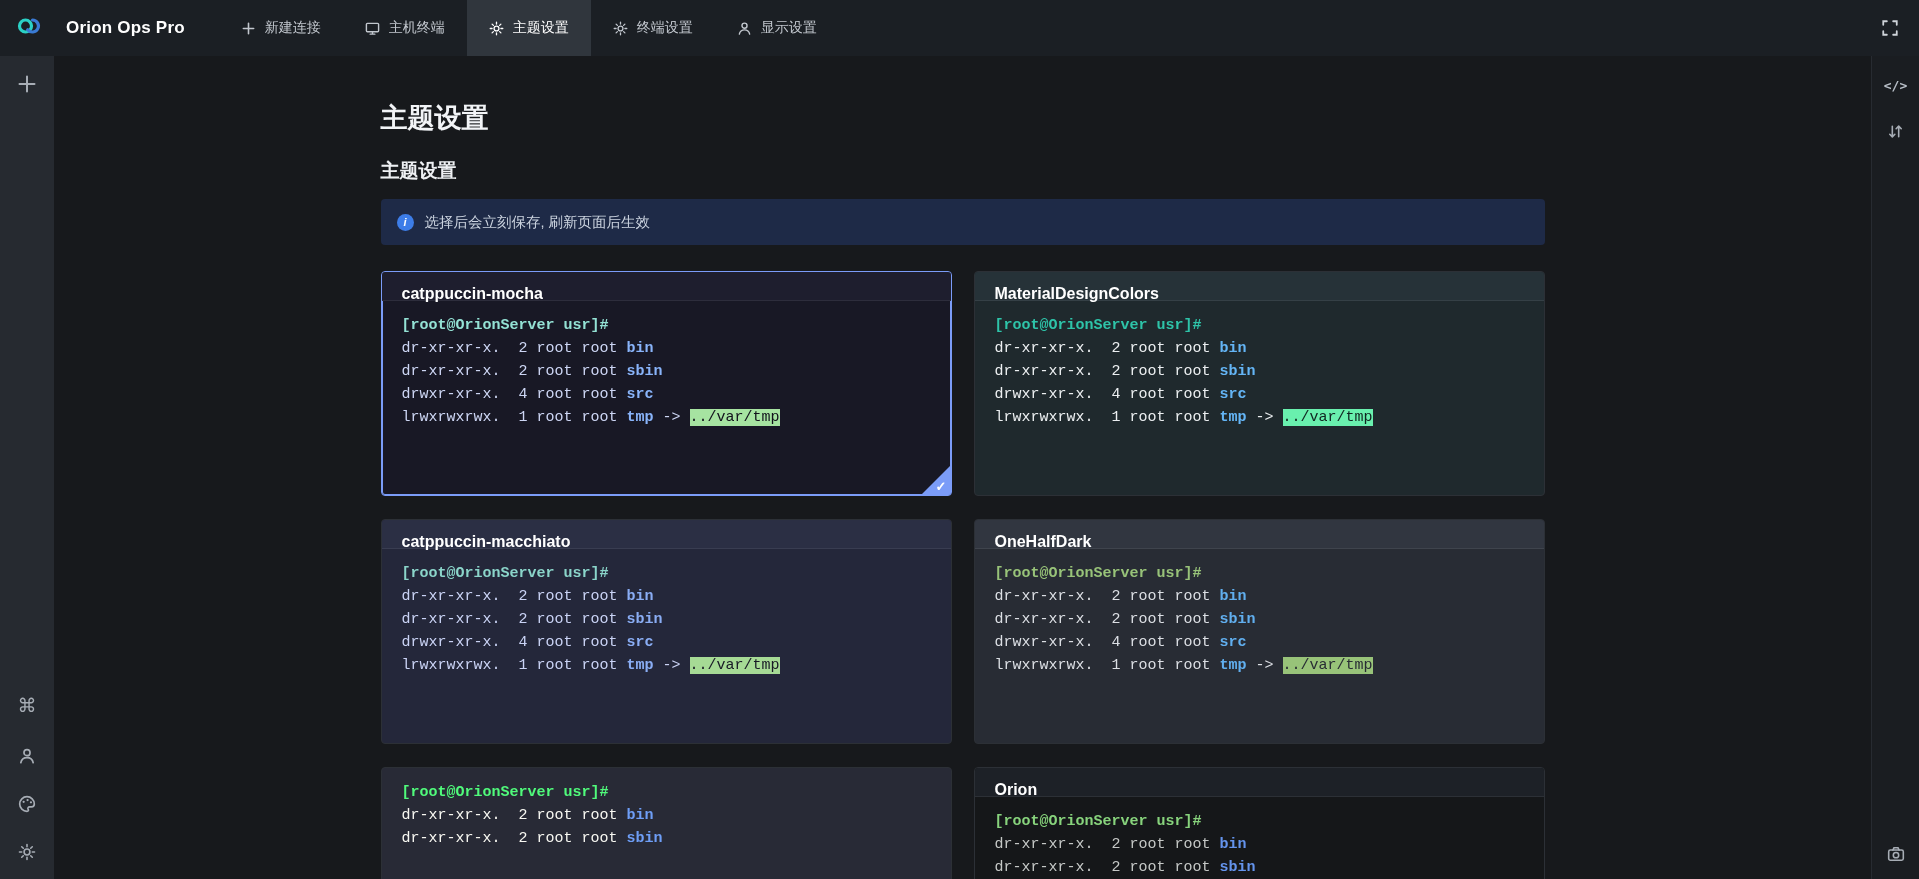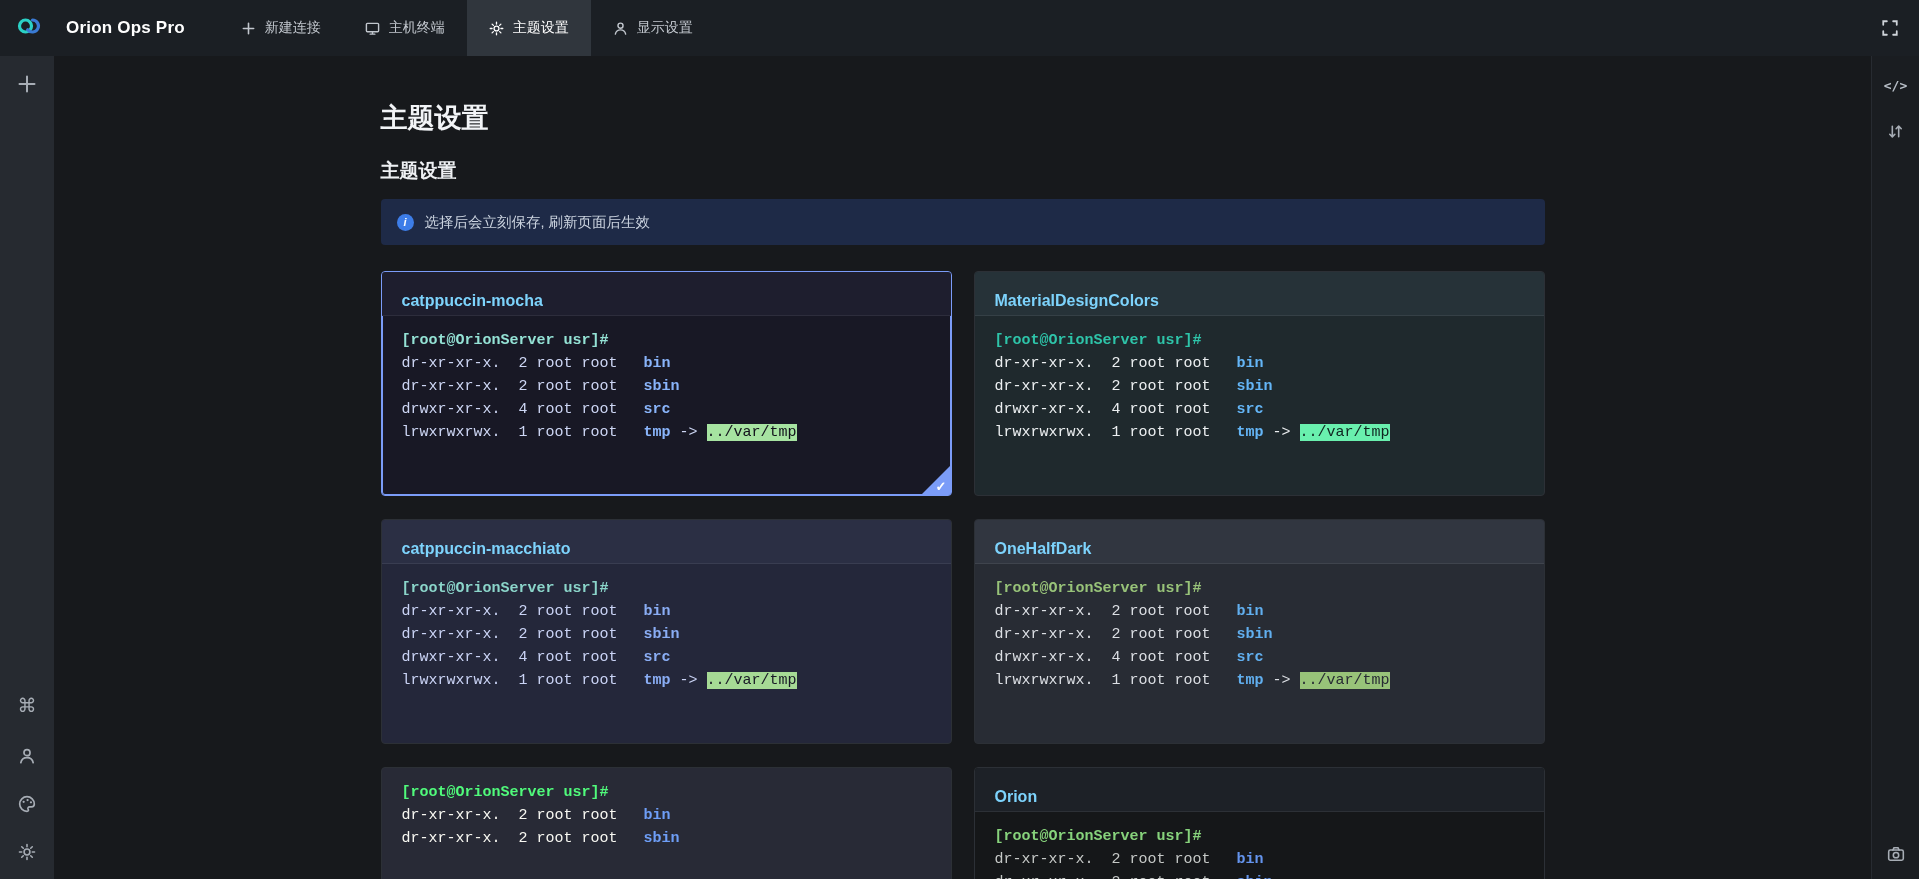--- a/index.html
+++ b/index.html
@@ -83,34 +83,34 @@
     padding-bottom: 40px;
   }
   .card {
     position: relative; height: 225px; overflow: hidden;
     background: var(--body_bg, #1d2125);
     border: 1px solid #2c3036; border-radius: 4px;
     cursor: pointer;
   }
   .card.selected { border: 1px solid var(--accent, #7b9cf8); box-shadow: 0 0 0 1px var(--accent, #7b9cf8) inset; }
   .card-header {
-    height: 44px; line-height: 43px; padding: 7px 20px;
+    height: 29px; line-height: 43px; padding: 0 20px;
     background: var(--header_bg, #272b31);
     border-bottom: 1px solid rgba(255,255,255,0.07);
-    color: #7dd3fc; font-size: 16px; font-weight: 700;
+    color: #ffffff; font-size: 16px; font-weight: 700;
   }
   .term {
     padding: 13px 20px 0;
     font-family: "DejaVu Sans Mono", monospace;
     font-size: 15px; line-height: 23px;
     color: var(--text, #cdd6f4);
   }
   .tline { white-space: pre; font-family: Liberation Mono, monospace; }
   .prompt { color: var(--prompt, #94e2d5); font-weight: 700; }
-  .dir { color: var(--dir, #89b4fa); font-weight: 700; margin-left: 17px; }
+  .dir { color: var(--dir, #89b4fa); font-weight: 700; }
   .lnk { background: var(--link_bg, #a6e3a1); color: var(--link_text, #11111b); }
 
   .corner, .corner-check { display: none; }
   .card.selected .corner {
     display: block; position: absolute; right: -1px; bottom: -1px;
     width: 0; height: 0;
     border-left: 32px solid transparent;
     border-bottom: 32px solid var(--accent, #7b9cf8);
   }
   .card.selected .corner-check {
@@ -151,20 +151,29 @@
       <span>主机终端</span>
     </div>
     <div class="nav-item active">
       <span class="nav-icon">
         <svg width="15" height="15" viewBox="0 0 16 16" fill="none" stroke="currentColor" stroke-width="1.4" stroke-linecap="round">
             <circle cx="8" cy="8" r="2.6"></circle>
             <path d="M8 1.3v2M8 12.7v2M1.3 8h2M12.7 8h2M3.3 3.3l1.4 1.4M11.3 11.3l1.4 1.4M12.7 3.3l-1.4 1.4M4.7 11.3l-1.4 1.4"></path>
           </svg>
       </span>
       <span>主题设置</span>
+    </div>
+    <div class="nav-item">
+      <span class="nav-icon">
+        <svg width="15" height="15" viewBox="0 0 16 16" fill="none" stroke="currentColor" stroke-width="1.4" stroke-linecap="round">
+            <circle cx="8" cy="8" r="2.6"></circle>
+            <path d="M8 1.3v2M8 12.7v2M1.3 8h2M12.7 8h2M3.3 3.3l1.4 1.4M11.3 11.3l1.4 1.4M12.7 3.3l-1.4 1.4M4.7 11.3l-1.4 1.4"></path>
+          </svg>
+      </span>
+      <span>终端设置</span>
     </div>
     <div class="nav-item">
       <span class="nav-icon">
         <svg width="15" height="15" viewBox="0 0 16 16" fill="none" stroke="currentColor" stroke-width="1.5" stroke-linecap="round">
             <circle cx="8" cy="5" r="2.7"></circle>
             <path d="M2.5 14c.6-3 2.6-4.5 5.5-4.5s4.9 1.5 5.5 4.5"></path>
           </svg>
       </span>
       <span>显示设置</span>
     </div>

